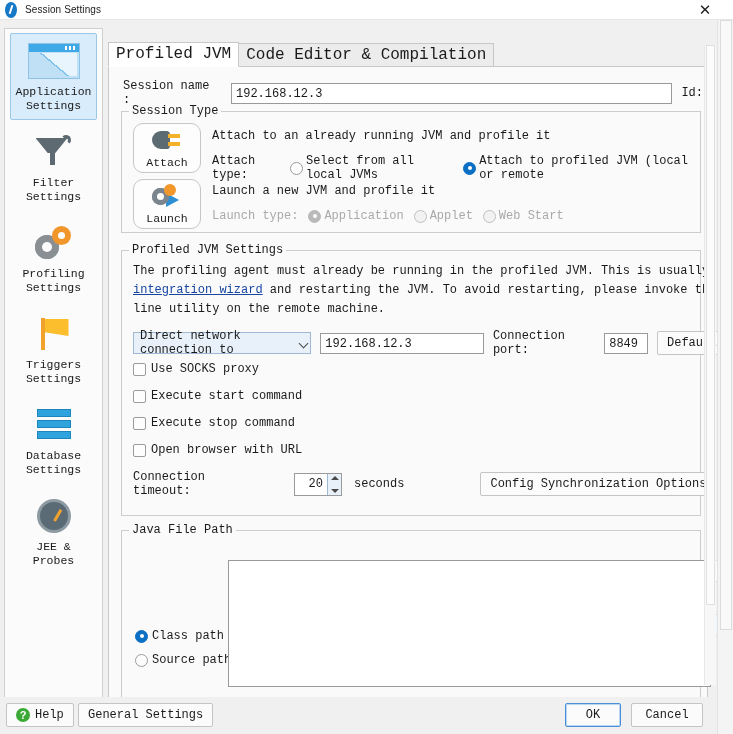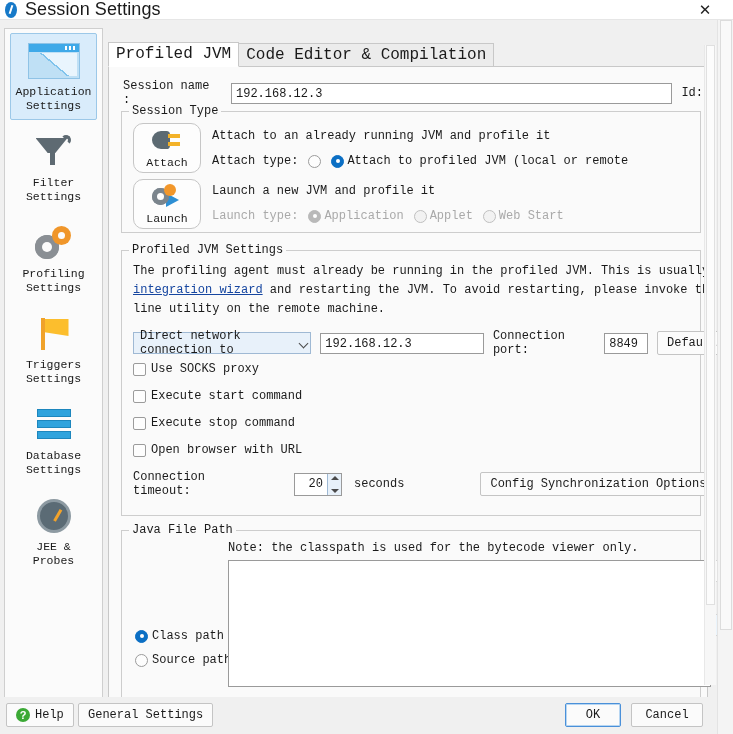--- a/index.html
+++ b/index.html
@@ -25,21 +25,21 @@
   .title-icon .disc {
     position: absolute; left: 2px; top: 0px; width: 12px; height: 16px;
     background: #1679c8; border-radius: 50%;
   }
   .title-icon .needle {
     position: absolute; left: 7px; top: 3px; width: 2px; height: 9px;
     background: #ffffff; transform: rotate(18deg);
   }
   .title-text {
     font-family: "Liberation Sans", "DejaVu Sans", sans-serif;
-    font-size: 18px; color: #1a1a1a; letter-spacing: .1px;
+    font-size: 10px; color: #1a1a1a; letter-spacing: .1px;
   }
   .title-close {
     position: absolute; right: 18px; top: 1px;
     width: 20px; height: 18px; color: #222;
     font-family: "Liberation Sans", sans-serif; font-size: 15px;
     display: flex; align-items: center; justify-content: center;
     cursor: default;
   }
 
   
@@ -380,20 +380,21 @@
               </div>
           </div>
           <div class="cap">Attach</div>
         </div>
 
         <div class="mono" style="position:absolute; left:90px; top:17px;">Attach to an already running JVM and profile it</div>
 
         <div class="row" style="position:absolute; left:90px; top:42px;">
           <span class="mono">Attach type:</span>
           <span class="radio" style="margin-left:10px;"></span>
+          <span class="mono" style="margin-left:3px;">Select from all local JVMs</span>
           <span class="radio on" style="margin-left:10px;"></span>
           <span class="mono" style="margin-left:3px;">Attach to profiled JVM (local or remote</span>
         </div>
 
         <div class="bigbtn" style="position:absolute; left:11px; top:67px;">
           <div class="gfx">
             <div class="ico-launch">
                 <div class="tri"></div>
                 <div class="gr"></div>
                 <div class="og"></div>
@@ -462,21 +463,20 @@
               </div>
           </div>
           <div class="mono" style="margin-left:12px;">seconds</div>
           <div class="btn" style="margin-left:76px;">Config Synchronization Options</div>
         </div>
       </div>
 
       <div class="group" style="left:12px; top:463px; width:580px; height:170px;">
         <div class="legend">Java File Path</div>
 
-        <div class="mono" style="position:absolute; left:106px; top:10px;">Note: the classpath is used for the bytecode viewer only.</div>
 
         <div class="row" style="position:absolute; left:13px; top:98px;">
           <span class="radio on"></span>
           <span class="mono" style="margin-left:4px;">Class path</span>
         </div>
         <div class="row" style="position:absolute; left:13px; top:122px;">
           <span class="radio"></span>
           <span class="mono" style="margin-left:4px;">Source path</span>
         </div>
 

